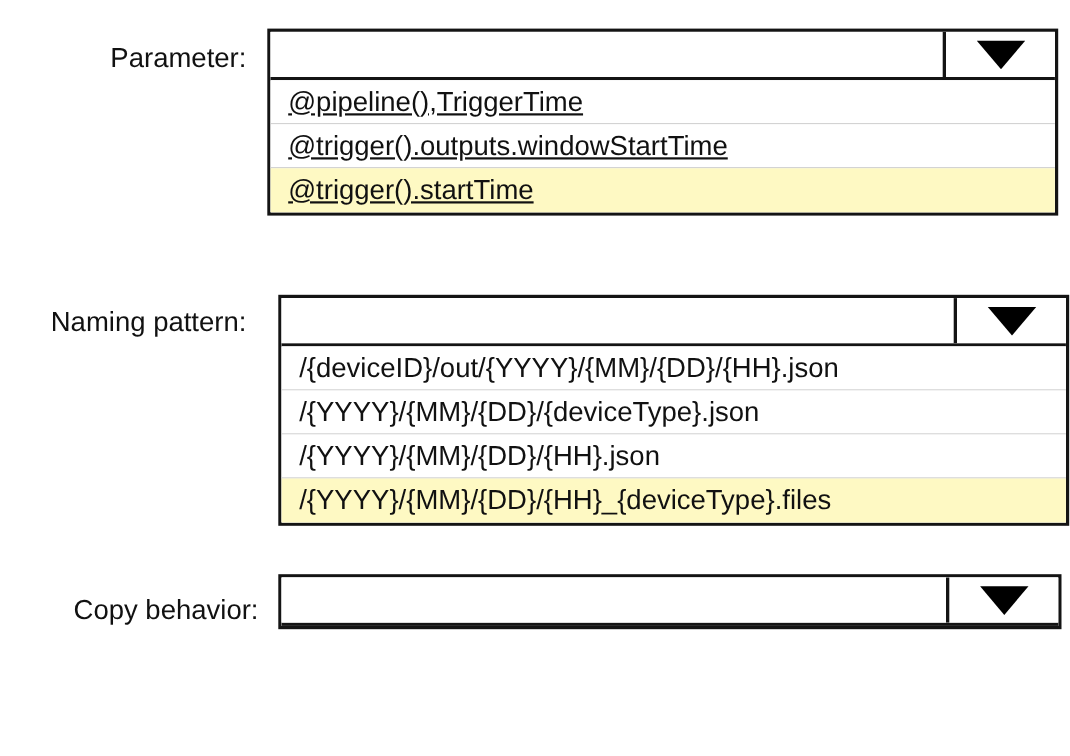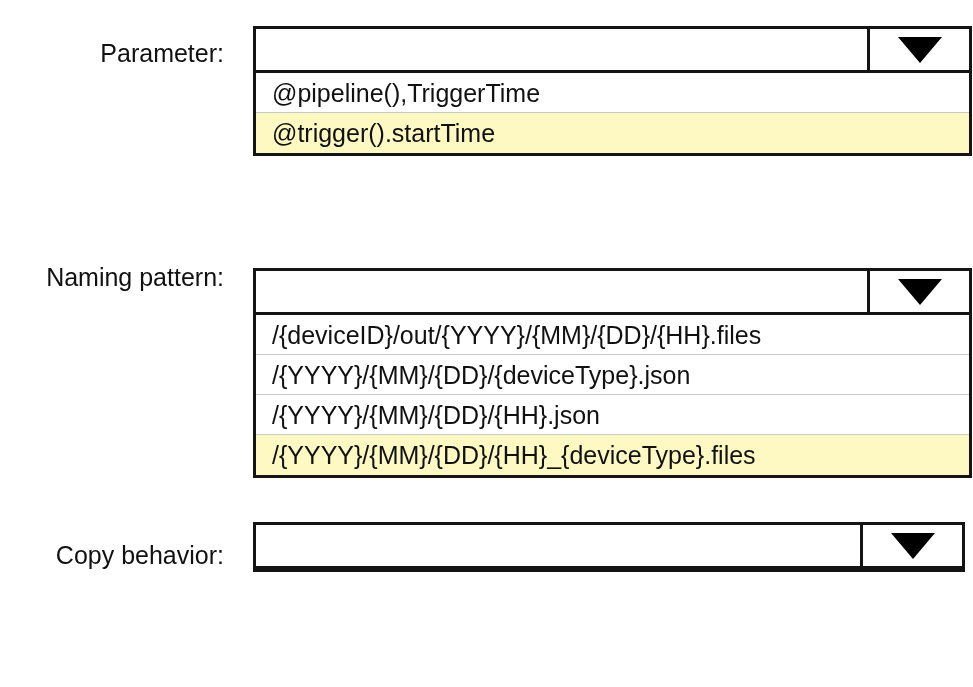--- a/index.html
+++ b/index.html
@@ -114,28 +114,28 @@
 
   
   .list-filler {
     height: 22px;
     background: #ffffff;
   }
 
   
   #group-parameter        { top: 0px; }
   #group-parameter .group-label   { top: 14px; }
-  #group-parameter .dropdown      { left: 253px; top: 2px; width: 719px; }
+  #group-parameter .dropdown      { left: 243px; top: 2px; width: 719px; text-decoration: underline; }
 
   #group-naming           { top: 0px; }
-  #group-naming .group-label      { top: 238px; }
+  #group-naming .group-label      { top: 254px; }
   #group-naming .dropdown         { left: 253px; top: 244px; width: 719px; }
 
   #group-copy             { top: 0px; }
-  #group-copy .group-label        { top: 516px; }
+  #group-copy .group-label        { top: 516px; padding-left: 11px; }
   #group-copy .dropdown           { left: 253px; top: 498px; width: 712px; }
 </style>
 </head>
 <body>
 
 <div class="page">
 
   <div class="group" id="group-parameter">
 
     <div class="group-label">Parameter:</div>
@@ -144,41 +144,42 @@
 
       <div class="combo-row">
         <div class="combo-value"></div>
         <div class="combo-arrow-btn">
           <span class="caret"></span>
         </div>
       </div>
 
       <div class="option-list">
         <div class="option">@pipeline(),TriggerTime</div>
+        <div class="option">@trigger().outputs.windowStartTime</div>
         <div class="option selected">@trigger().startTime</div>
       </div>
 
     </div>
   </div>
 
   <div class="group" id="group-naming">
 
     <div class="group-label">Naming pattern:</div>
 
     <div class="dropdown">
 
       <div class="combo-row">
         <div class="combo-value"></div>
         <div class="combo-arrow-btn">
           <span class="caret"></span>
         </div>
       </div>
 
       <div class="option-list">
-        <div class="option">/{deviceID}/out/{YYYY}/{MM}/{DD}/{HH}.files</div>
+        <div class="option">/{deviceID}/out/{YYYY}/{MM}/{DD}/{HH}.json</div>
         <div class="option">/{YYYY}/{MM}/{DD}/{deviceType}.json</div>
         <div class="option">/{YYYY}/{MM}/{DD}/{HH}.json</div>
         <div class="option selected">/{YYYY}/{MM}/{DD}/{HH}_{deviceType}.files</div>
       </div>
 
     </div>
   </div>
 
   <div class="group" id="group-copy">
 

